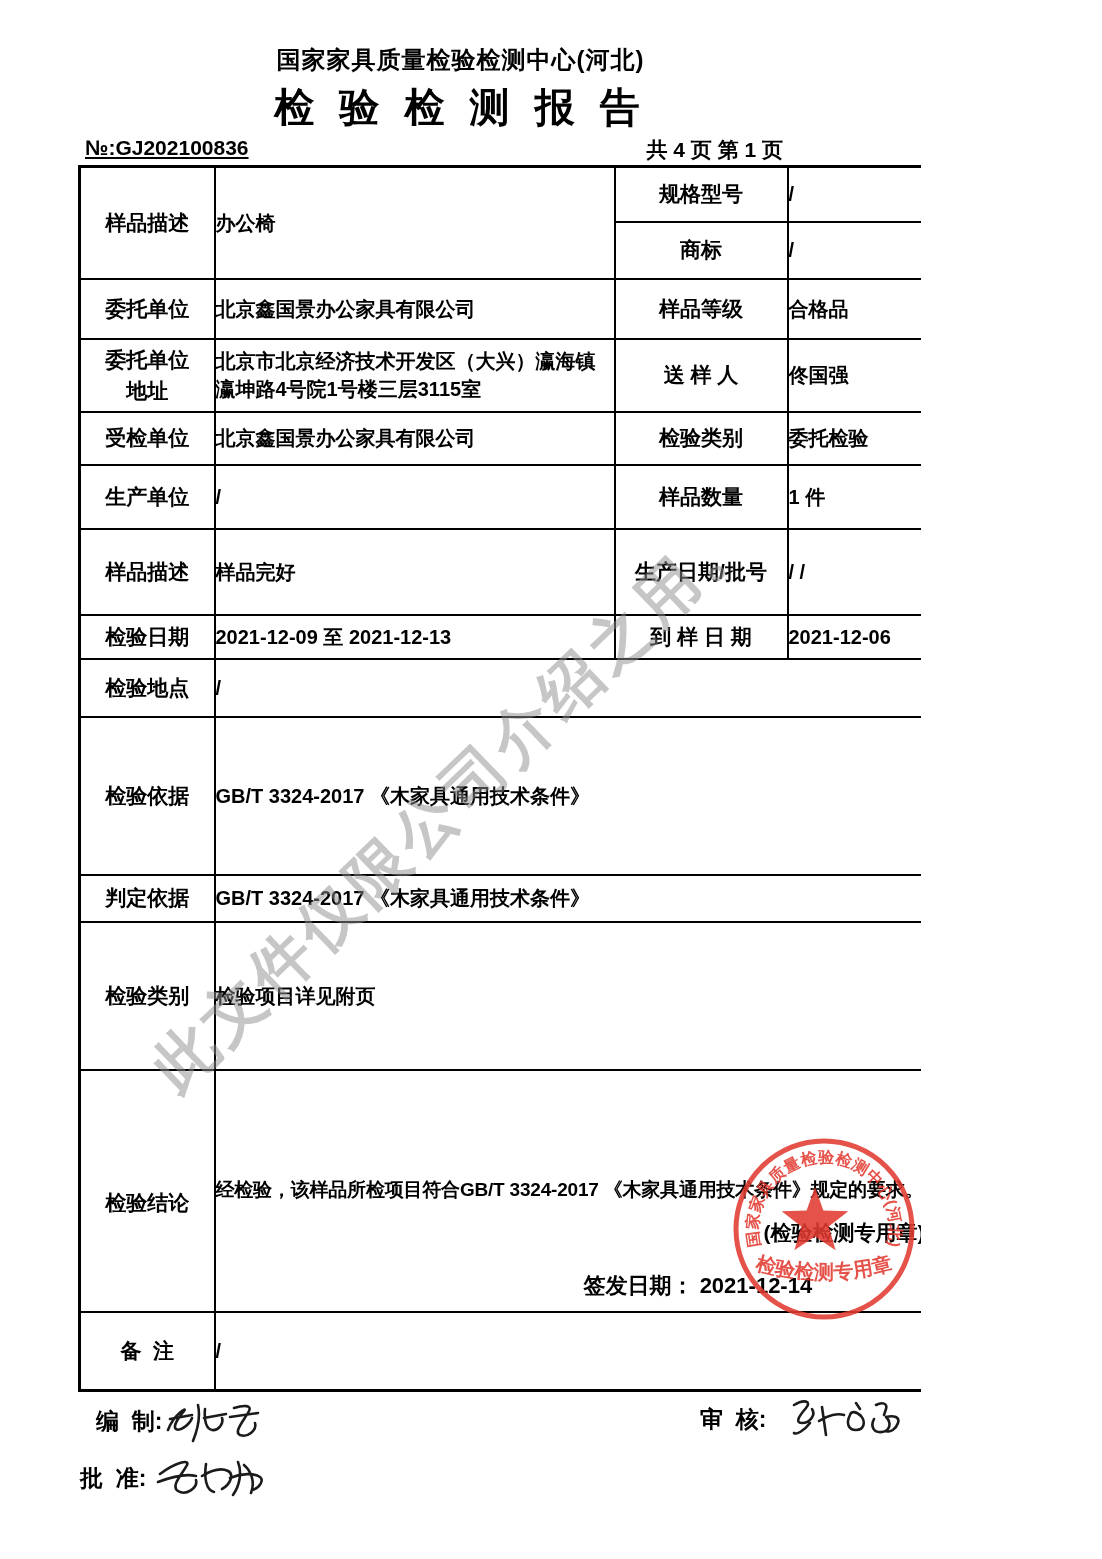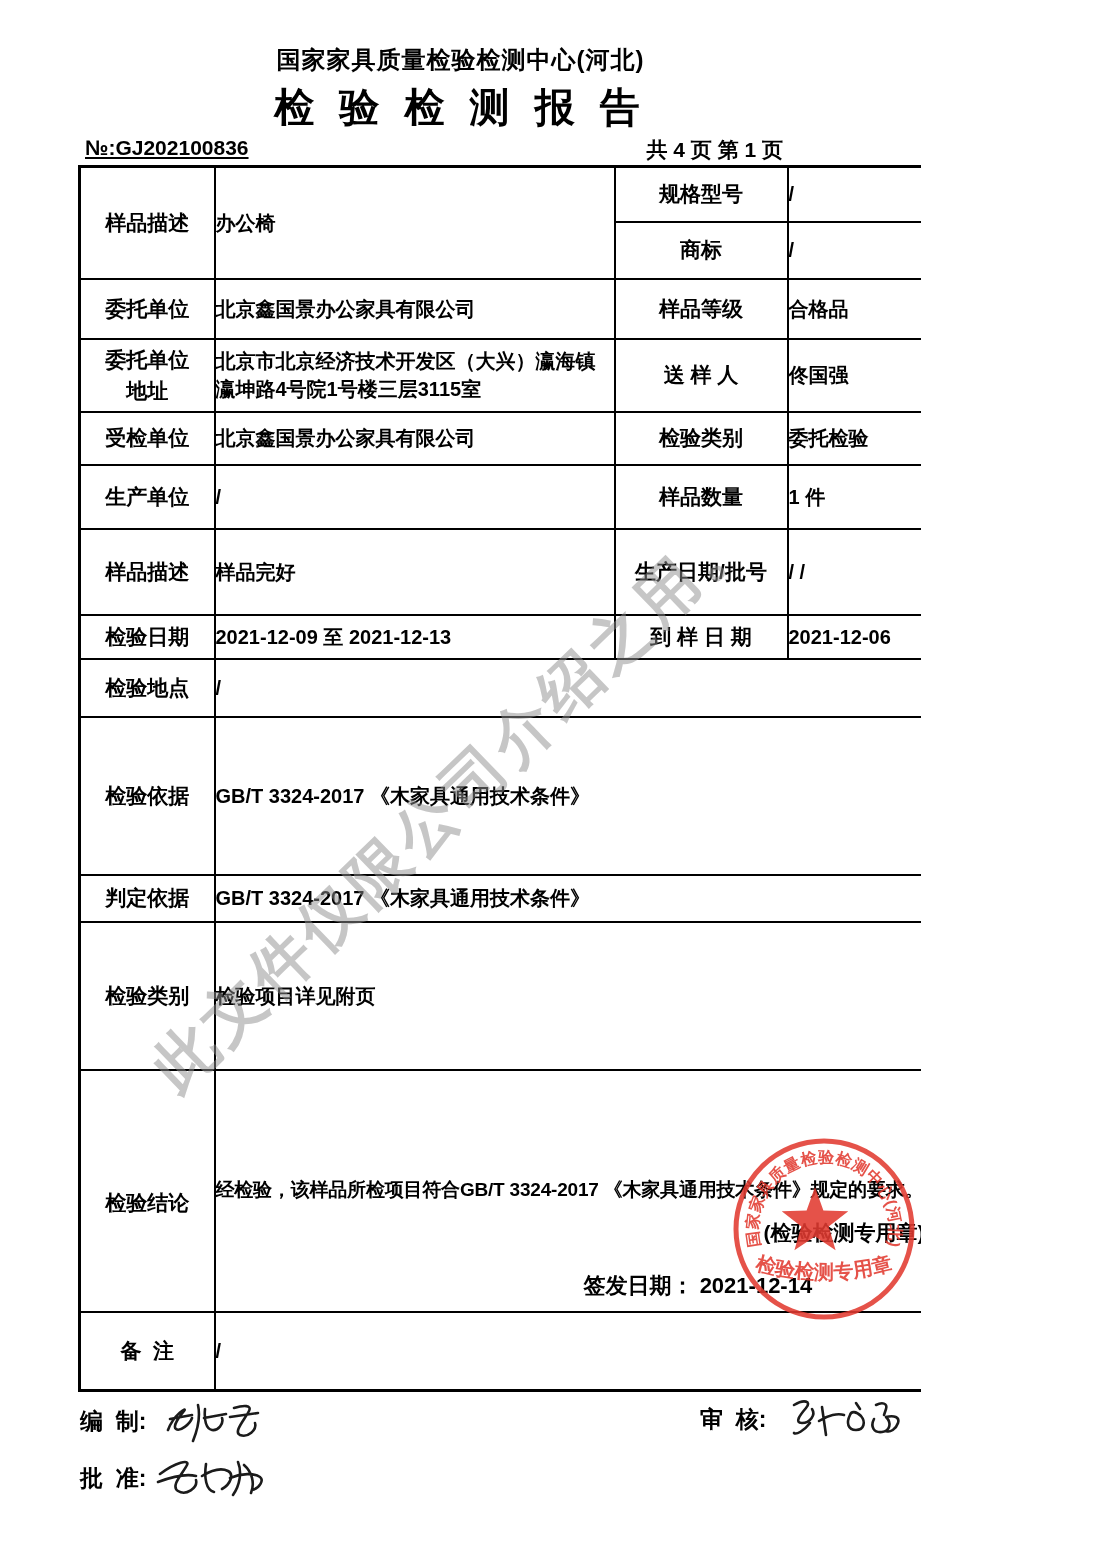--- a/index.html
+++ b/index.html
@@ -151,21 +151,21 @@
     <circle cx="0" cy="0" r="88" fill="none" stroke="currentColor" stroke-width="5"></circle>
     <polygon fill="currentColor" transform="translate(-9,-7)" points="0,-35 8.4,-11.6 33.3,-10.8 13.7,4.4 20.6,28.3 0,14.4 -20.6,28.3 -13.7,4.4 -33.3,-10.8 -8.4,-11.6"></polygon>
     <text font-size="16" font-weight="bold" letter-spacing="0.5">
       <textPath href="#ringPath" startOffset="50%" text-anchor="middle">国家家具质量检验检测中心(河北)</textPath>
     </text>
     <text font-size="20" font-weight="bold">
       <textPath href="#botPath" startOffset="50%" text-anchor="middle">检验检测专用章</textPath>
     </text>
   </svg>
 
-  <div class="sig-label" style="left:80px;top:1406px;">编  制:</div>
+  <div class="sig-label" style="left:96px;top:1406px;">编  制:</div>
   <svg class="sig" style="left:160px;top:1396px;" width="125" height="55" viewBox="0 0 125 55">
     <path d="M8 34 C14 18 28 10 24 15 C20 20 12 30 16 33 C20 36 30 28 32 22 M10 23 L32 19 M38 9 C40 18 39 30 33 45 M45 13 C44 24 46 33 52 34 C58 35 64 28 62 22 M44 22 L66 18 M74 12 C84 9 92 9 89 15 C85 23 73 36 80 39 C88 42 97 34 95 27 M70 21 L98 17"></path>
   </svg>
   <div class="sig-label" style="left:700px;top:1404px;">审  核:</div>
   <svg class="sig" style="left:786px;top:1393px;" width="130" height="55" viewBox="0 0 130 55">
     <path d="M8 12 C18 6 26 8 20 15 C14 22 8 30 16 30 C24 30 30 22 26 16 M24 30 C18 38 10 42 8 40 M36 14 L40 42 M33 28 C42 22 52 20 58 22 M64 22 C60 30 62 37 70 37 C78 37 80 29 75 23 C70 18 65 18 64 22 M70 10 L74 16 M88 26 C84 34 88 40 96 39 C104 38 106 30 100 24 M90 12 C96 9 102 10 100 16 L98 22 M100 24 C108 22 114 24 112 30 C110 36 104 40 100 38"></path>
   </svg>
   <div class="sig-label" style="left:80px;top:1463px;">批  准:</div>
   <svg class="sig" style="left:150px;top:1452px;" width="145" height="60" viewBox="0 0 145 60">
     <path d="M10 22 C26 10 40 7 37 13 C33 21 20 34 28 39 C36 44 48 36 46 28 M8 30 C24 24 38 22 46 24 M56 12 C54 26 56 38 64 40 M52 24 C62 18 72 16 78 19 C84 22 81 32 72 37 M88 10 C92 20 90 33 83 43 M94 13 C102 20 105 31 101 41 M80 26 C92 21 104 21 110 25 C114 28 110 36 102 38"></path>

